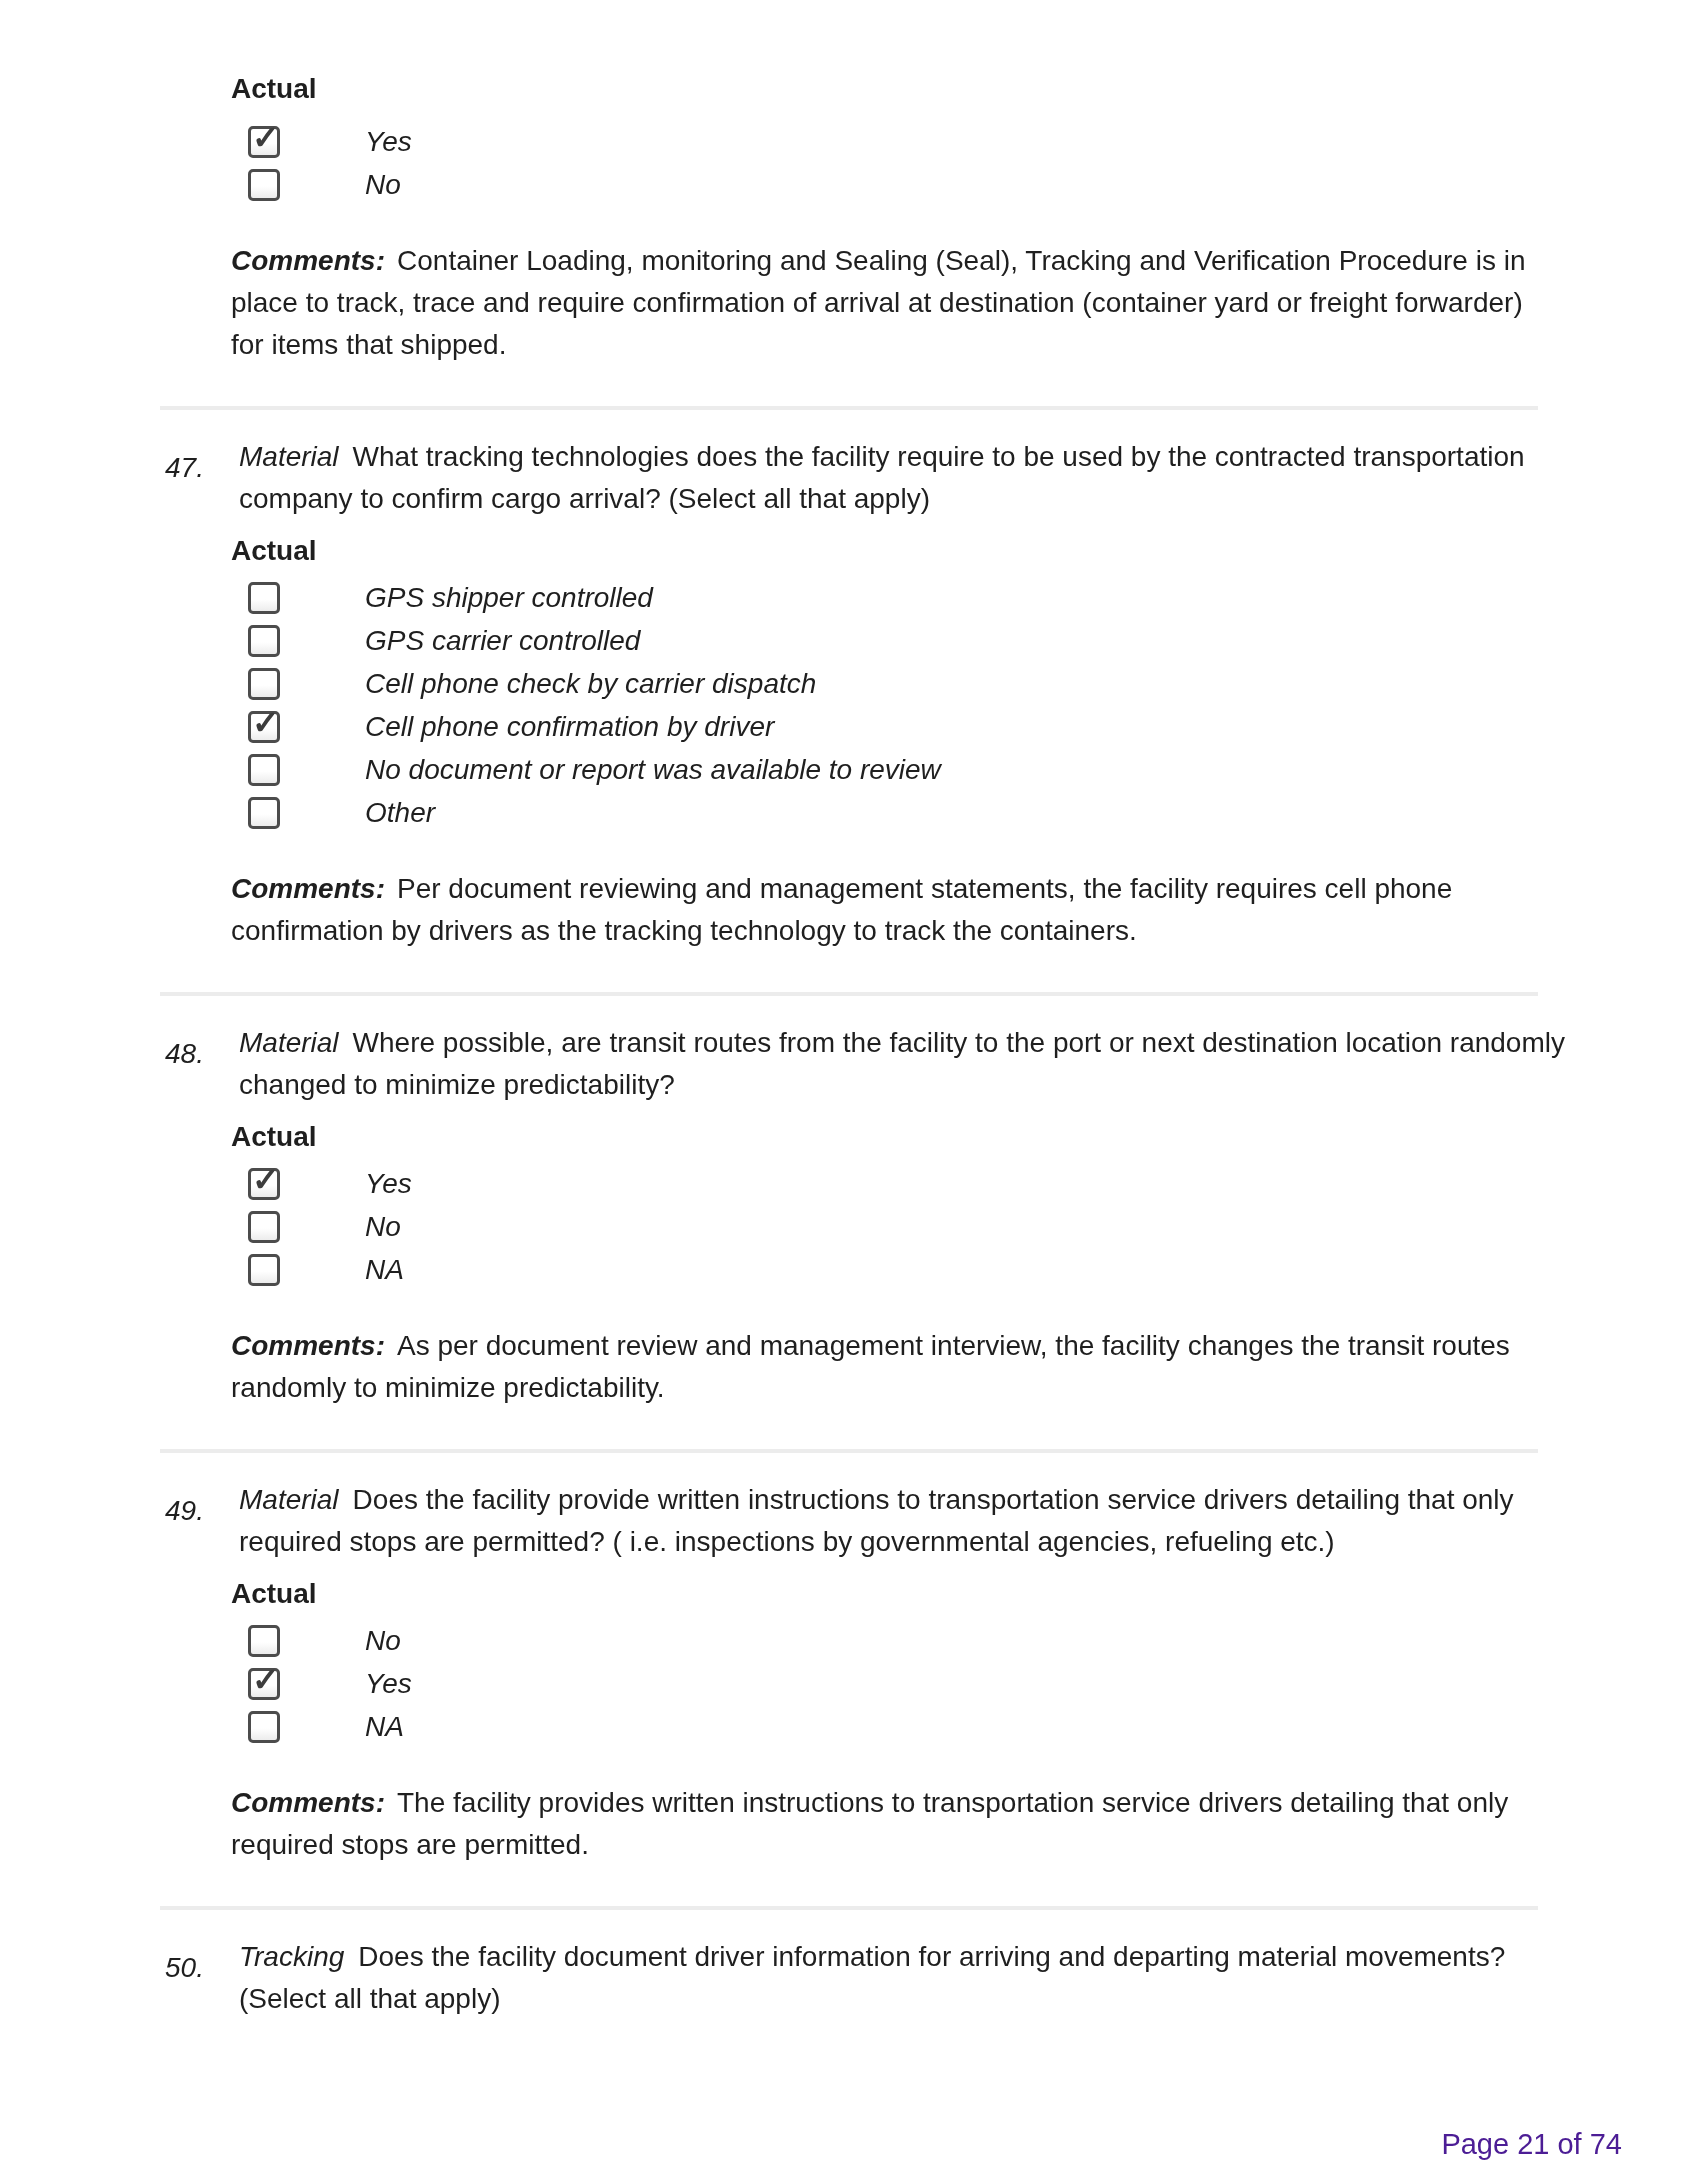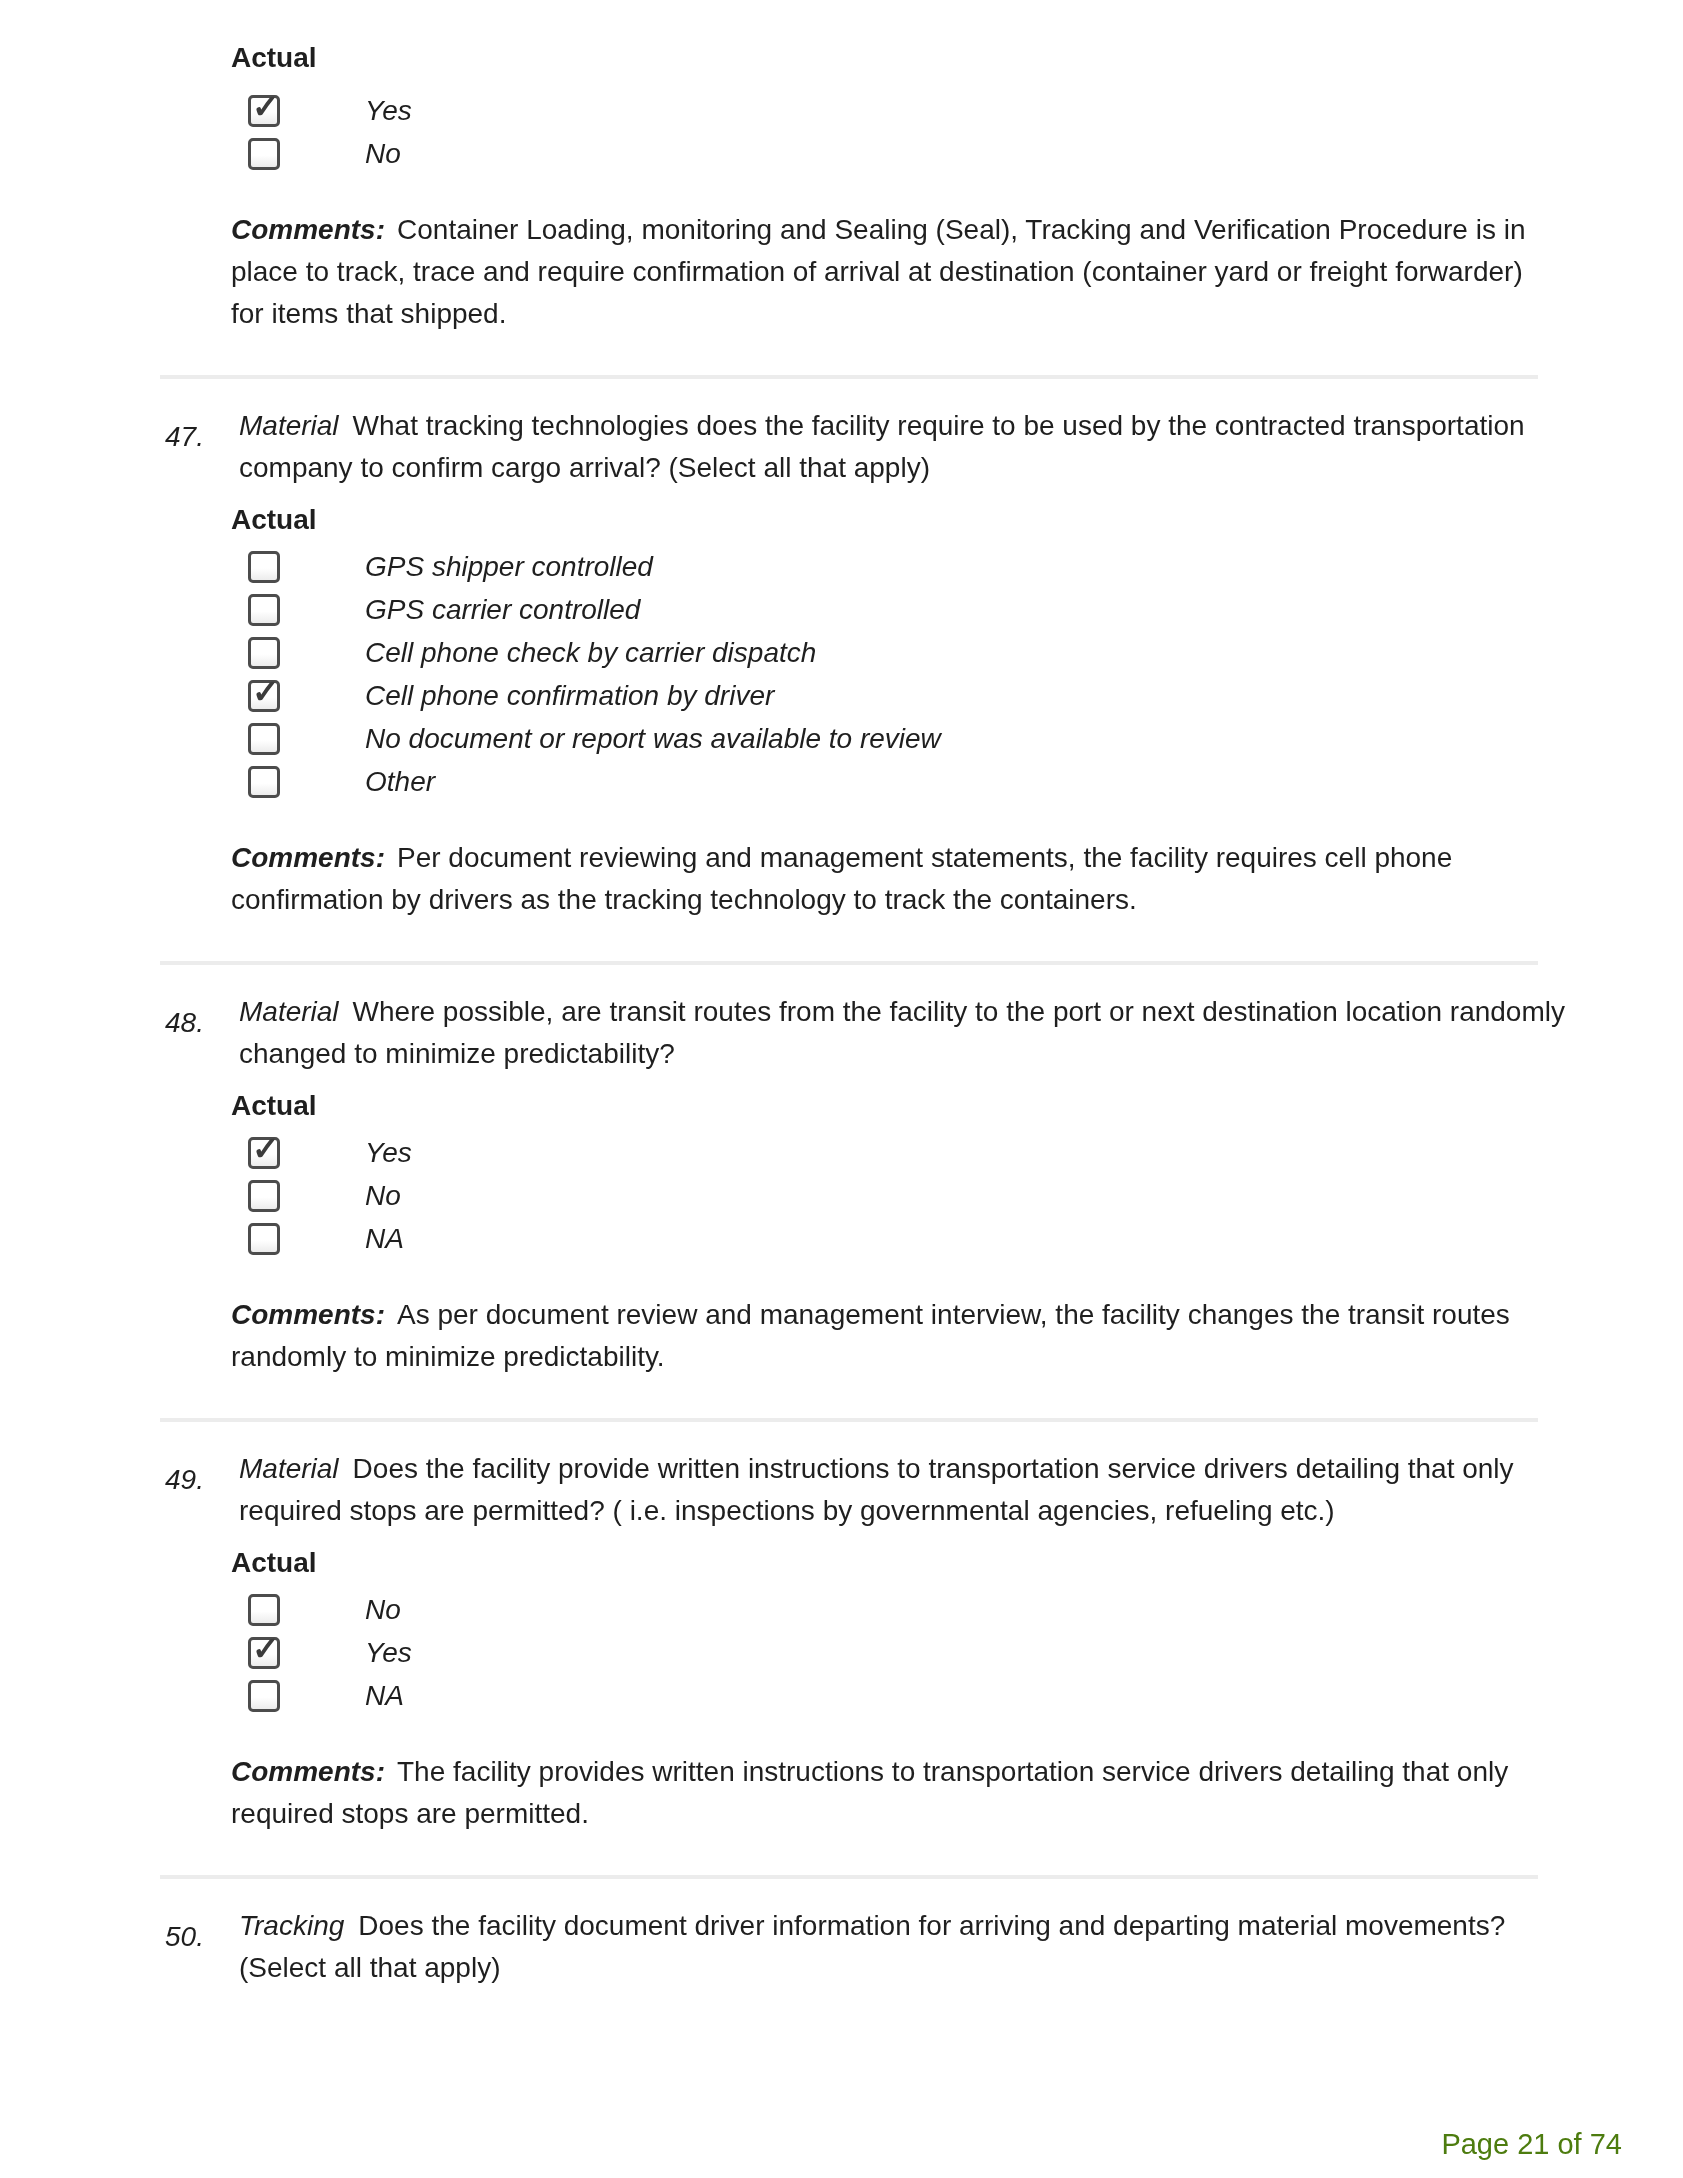--- a/index.html
+++ b/index.html
@@ -6,21 +6,21 @@
   body {
     width: 1683px;
     height: 2178px;
     background: #ffffff;
     font-family: "Liberation Sans", sans-serif;
     font-size: 28px;
     color: #1f1f1f;
     position: relative;
     overflow: hidden;
   }
-  .page { padding-top: 43px; }
+  .page { padding-top: 74px; }
 
   
   .qline {
     margin: 26px 0 0 239px;
     width: 1346px;
     line-height: 42px;
     position: relative;
   }
   .qnum { position: absolute; left: -74px; top: 11px; font-style: italic; }
   .qsev { font-weight: normal; font-style: italic; margin-right: 14px; }
@@ -78,21 +78,21 @@
     margin: 40px 0 0 160px;
     width: 1378px;
   }
 
   
   .footer {
     position: absolute;
     top: 2129px;
     right: 61px;
     font-size: 29px;
-    color: #4d7c0f;
+    color: #4c1d95;
     line-height: 30px;
     margin-left: 11px;
   }
 </style>
 </head>
 <body>
 
 <div class="page">
 
   <section class="block block-continuation">

